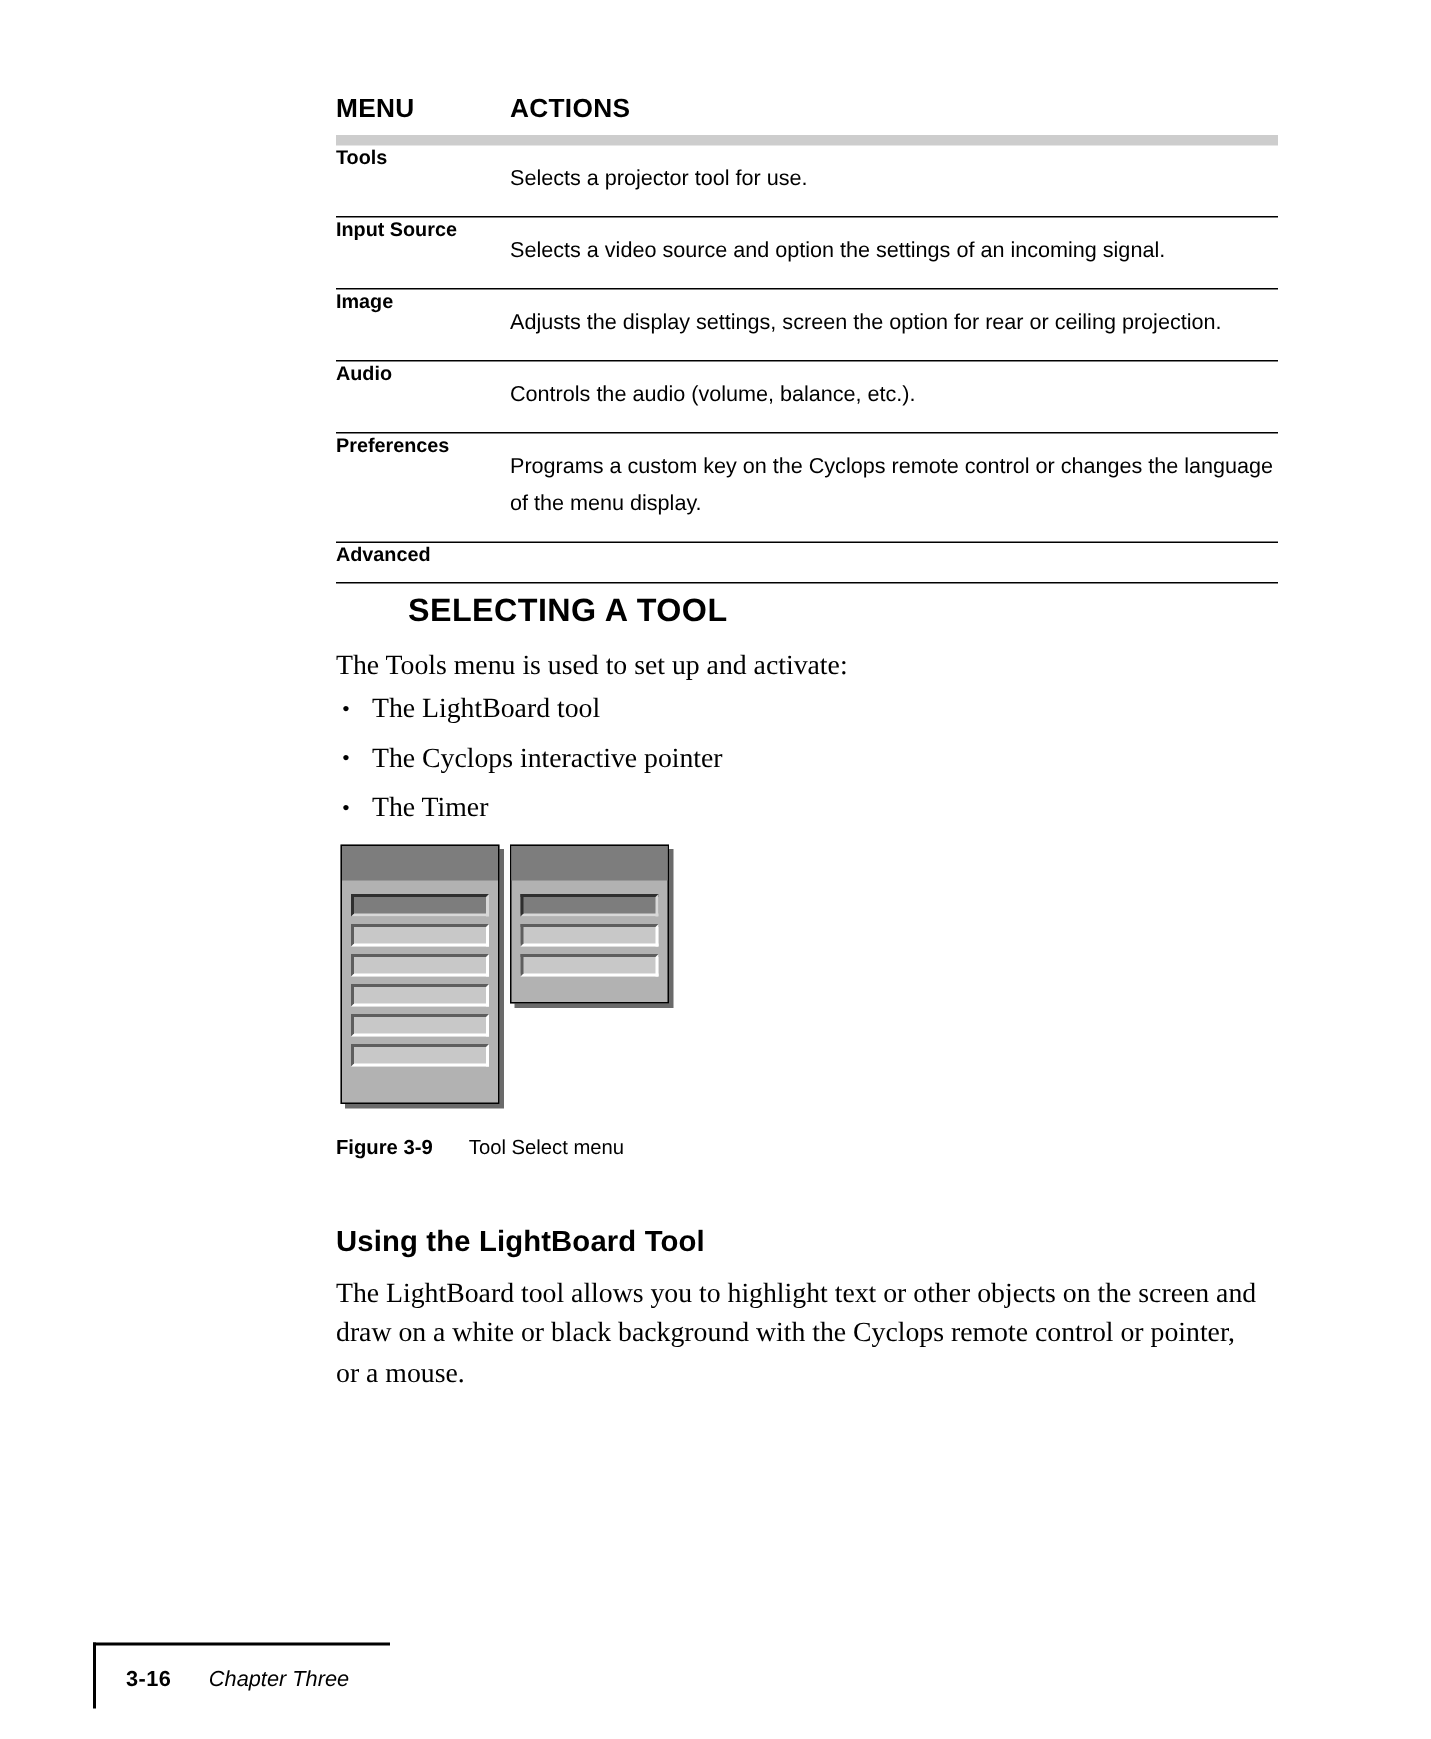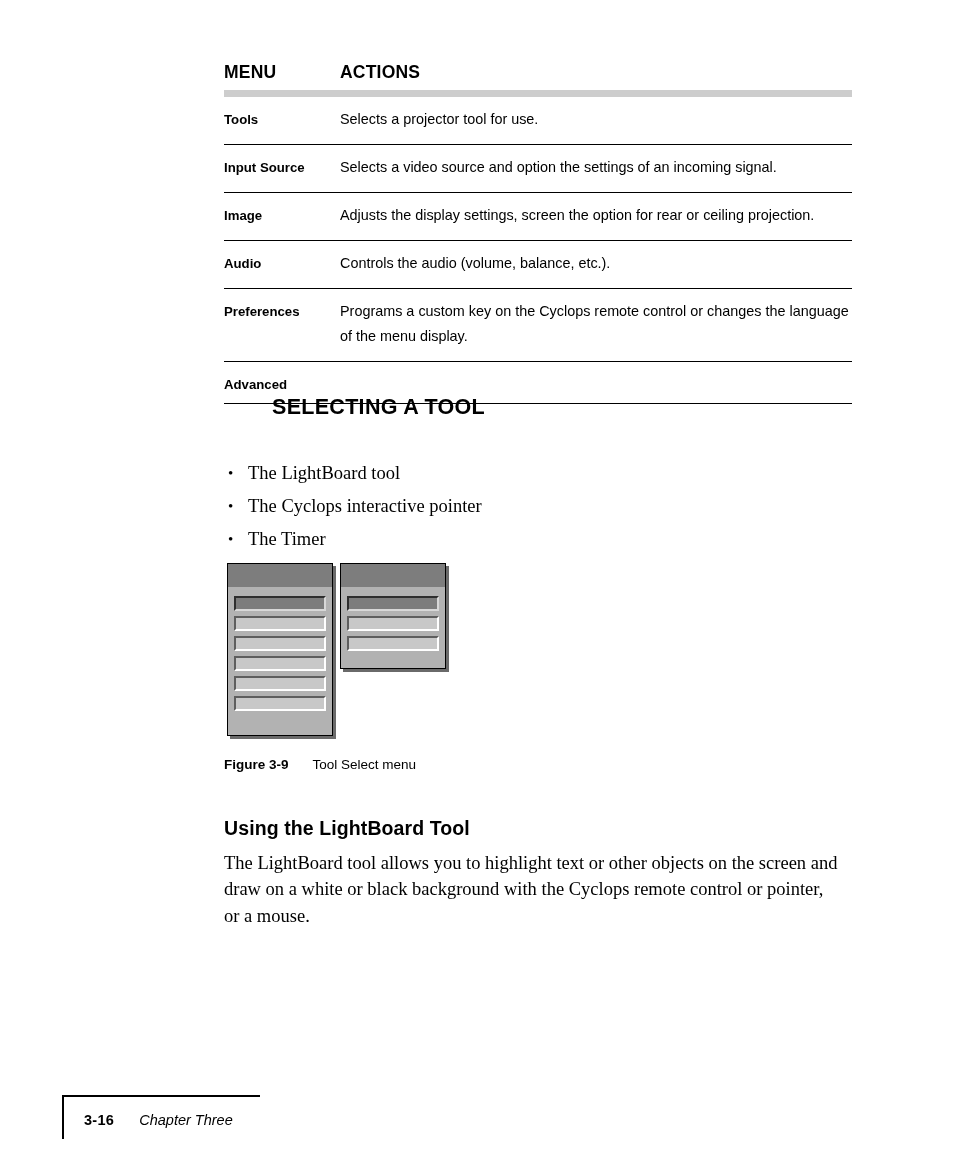--- a/index.html
+++ b/index.html
@@ -61,21 +61,21 @@
     box-sizing: border-box;
   }
   .trow .cell-menu {
     width: 116px;
     flex: 0 0 116px;
     box-sizing: border-box;
     font-family: "Liberation Sans", sans-serif;
     font-weight: bold;
     font-size: 13.2px;
     color: #000;
-    padding: 16px 6px 12px 0;
+    padding: 1px 6px 12px 0;
     line-height: 1.0;
   }
   .trow .cell-actions {
     flex: 1 1 auto;
     box-sizing: border-box;
     font-family: "Liberation Sans", sans-serif;
     font-weight: normal;
     font-size: 14.4px;
     color: #000;
     padding: 10px 0 12px 0;
@@ -281,20 +281,21 @@
       <div class="cell-menu">Preferences</div>
       <div class="cell-actions">Programs a custom key on the Cyclops remote control or changes the language of the menu display.</div>
     </div>
     <div class="trow">
       <div class="cell-menu">Advanced</div>
     </div>
   </div>
 
   <div class="h1" style="top:395px;margin-left:48px;">SELECTING A TOOL</div>
 
+  <div class="body-text" style="top:431px; width:620px;">The Tools menu is used to set up and activate:</div>
 
   <div class="bullets" style="top:462px;">
     <div class="bullet-item">
       <span class="bullet-dot">•</span>
       <span class="bullet-label">The LightBoard tool</span>
     </div>
     <div class="bullet-item">
       <span class="bullet-dot">•</span>
       <span class="bullet-label">The Cyclops interactive pointer</span>
     </div>

